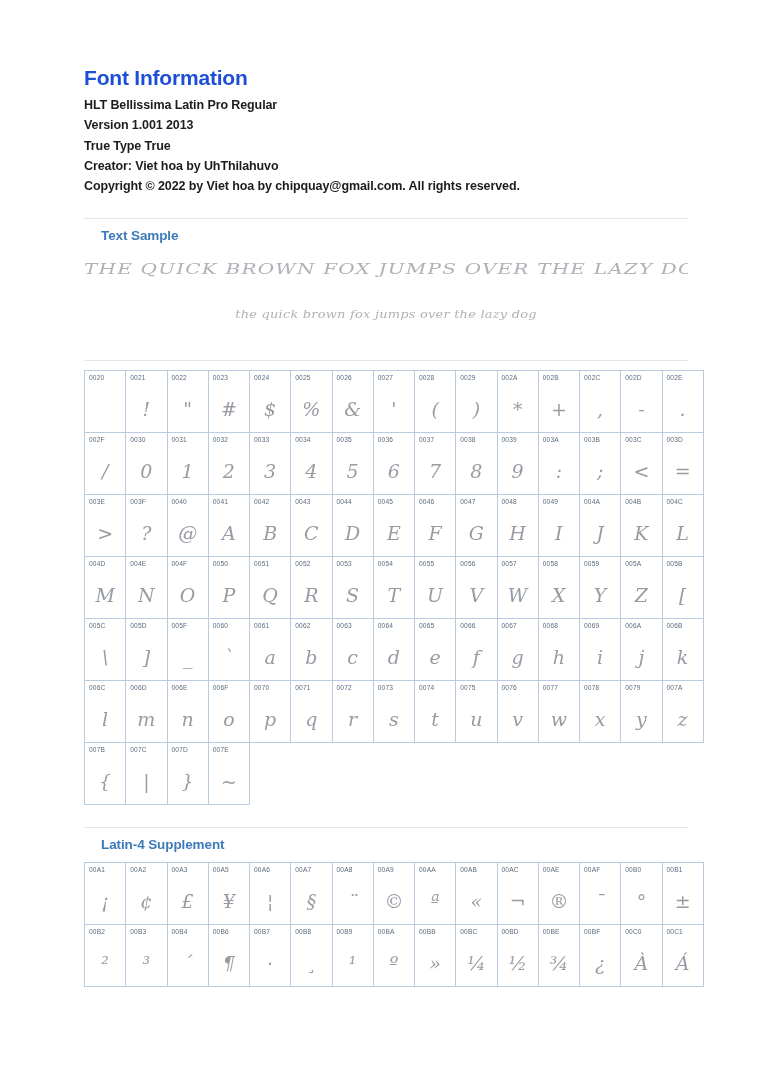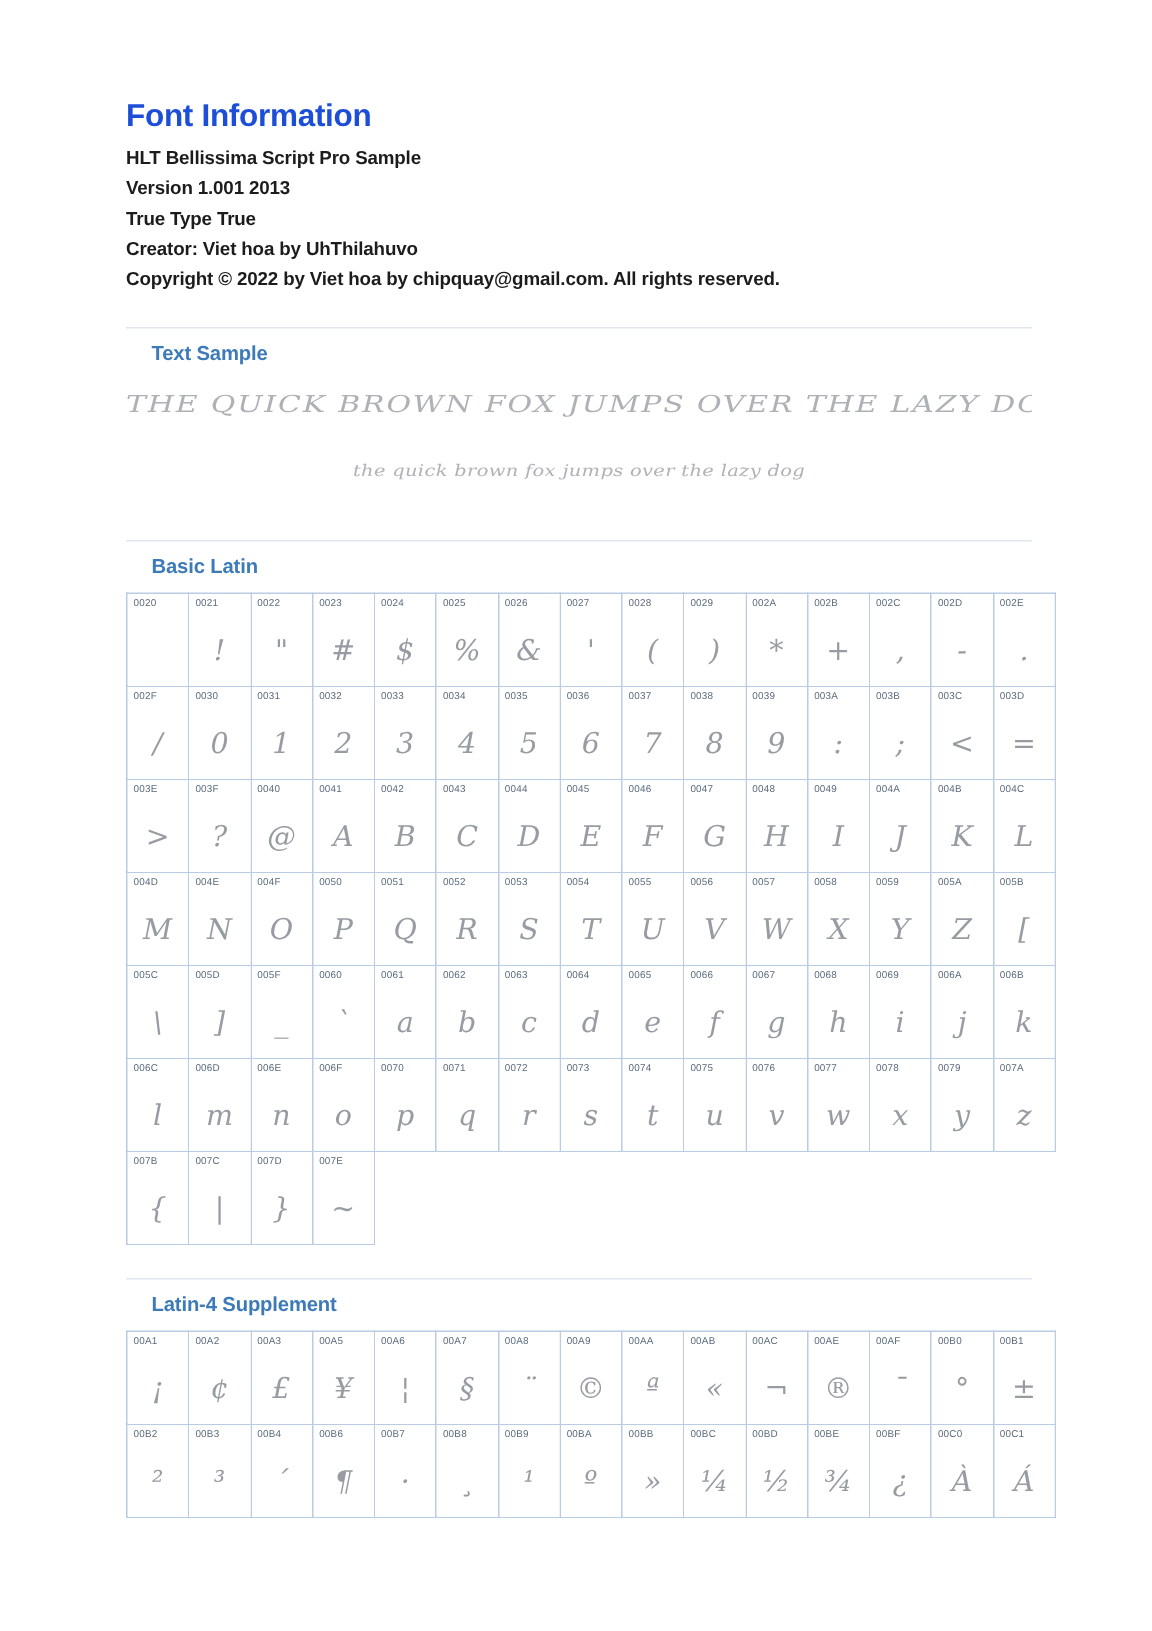--- a/index.html
+++ b/index.html
@@ -128,40 +128,39 @@
   }
 </style>
 </head>
 <body>
 
 <div class="page">
 
   <div>
     <h1 class="doc-title">Font Information</h1>
     <div>
-      <div class="meta-line">HLT Bellissima Script Pro Sample</div>
+      <div class="meta-line">HLT Bellissima Latin Pro Regular</div>
       <div class="meta-line">Version 1.001 2013</div>
       <div class="meta-line">True Type True</div>
       <div class="meta-line">Creator: Viet hoa by UhThilahuvo</div>
       <div class="meta-line">Copyright © 2022 by Viet hoa by chipquay@gmail.com. All rights reserved.</div>
     </div>
   </div>
 
   <div class="section">
     <div class="rule"></div>
     <div class="section-title">Text Sample</div>
     <div class="sample-area">
       <div class="sample-line sample-upper">THE QUICK BROWN FOX JUMPS OVER THE LAZY DOG</div>
       <div class="sample-line sample-lower">the quick brown fox jumps over the lazy dog</div>
     </div>
   </div>
 
   <div class="section">
     <div class="rule"></div>
-    <div class="section-title">Basic Latin</div>
     <table class="glyph-table">
       <tbody>
           <tr>
             <td>
               <span class="cp">0020</span>
               <span class="gl"> </span>
             </td>
             <td>
               <span class="cp">0021</span>
               <span class="gl">!</span>

